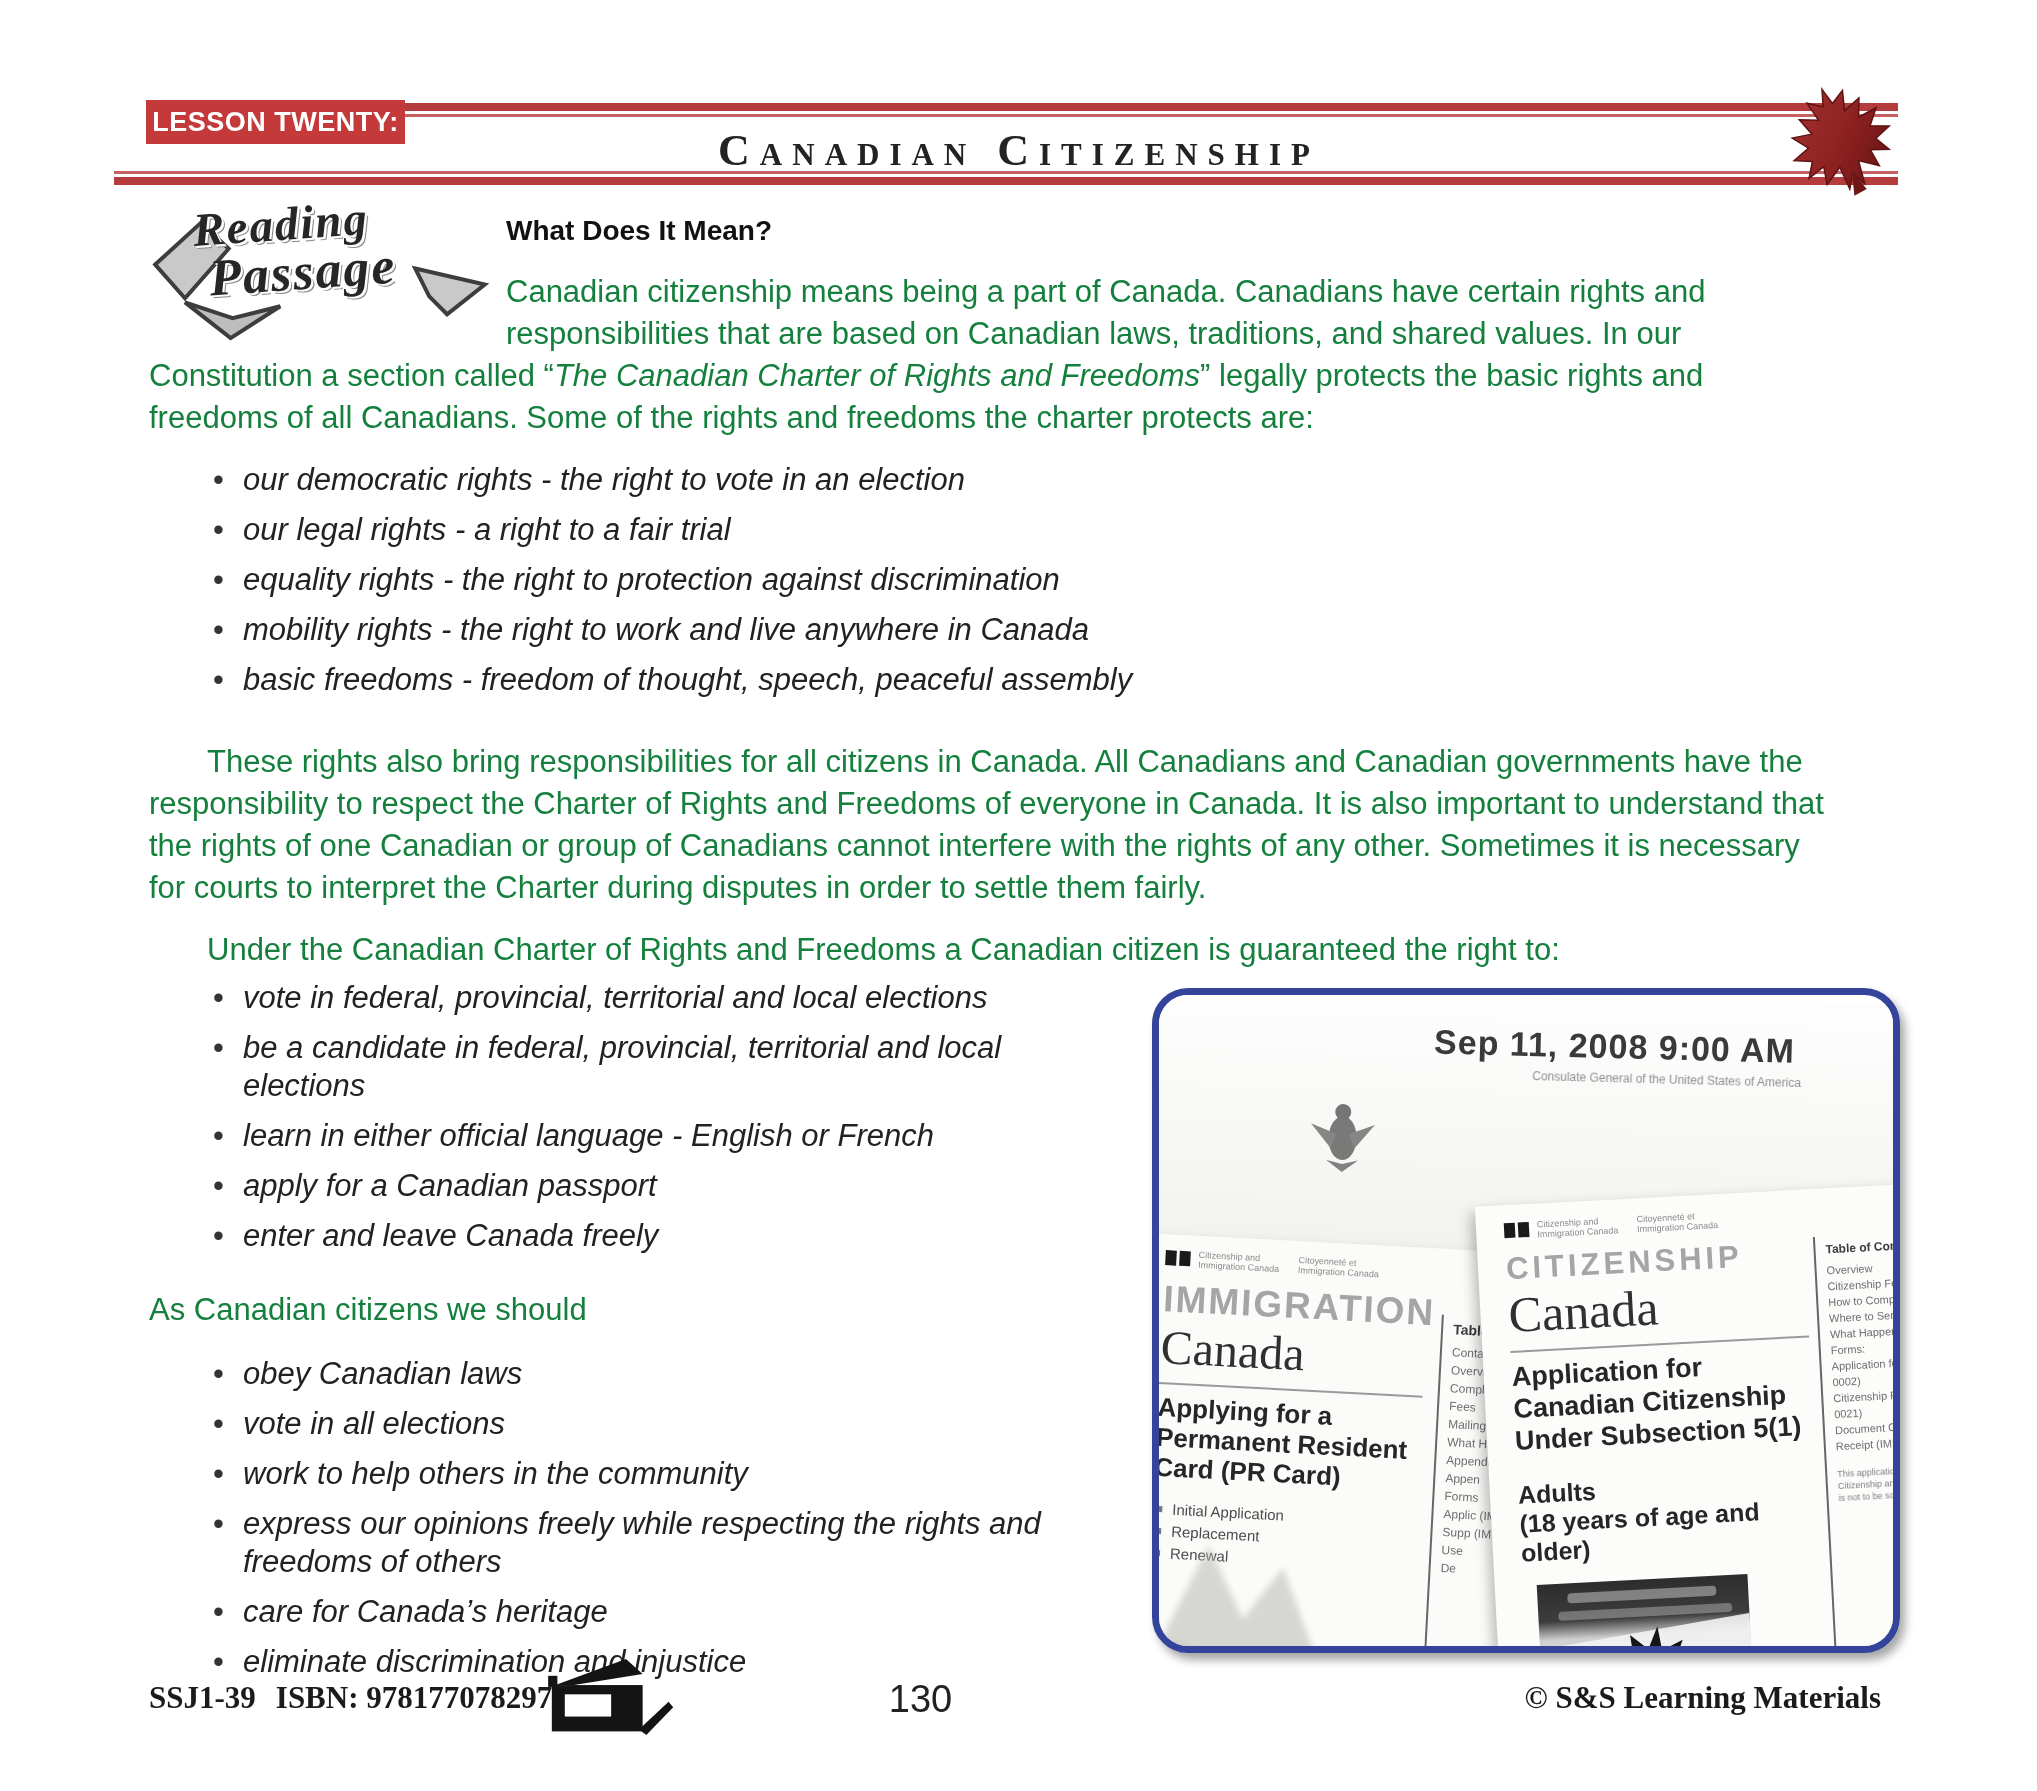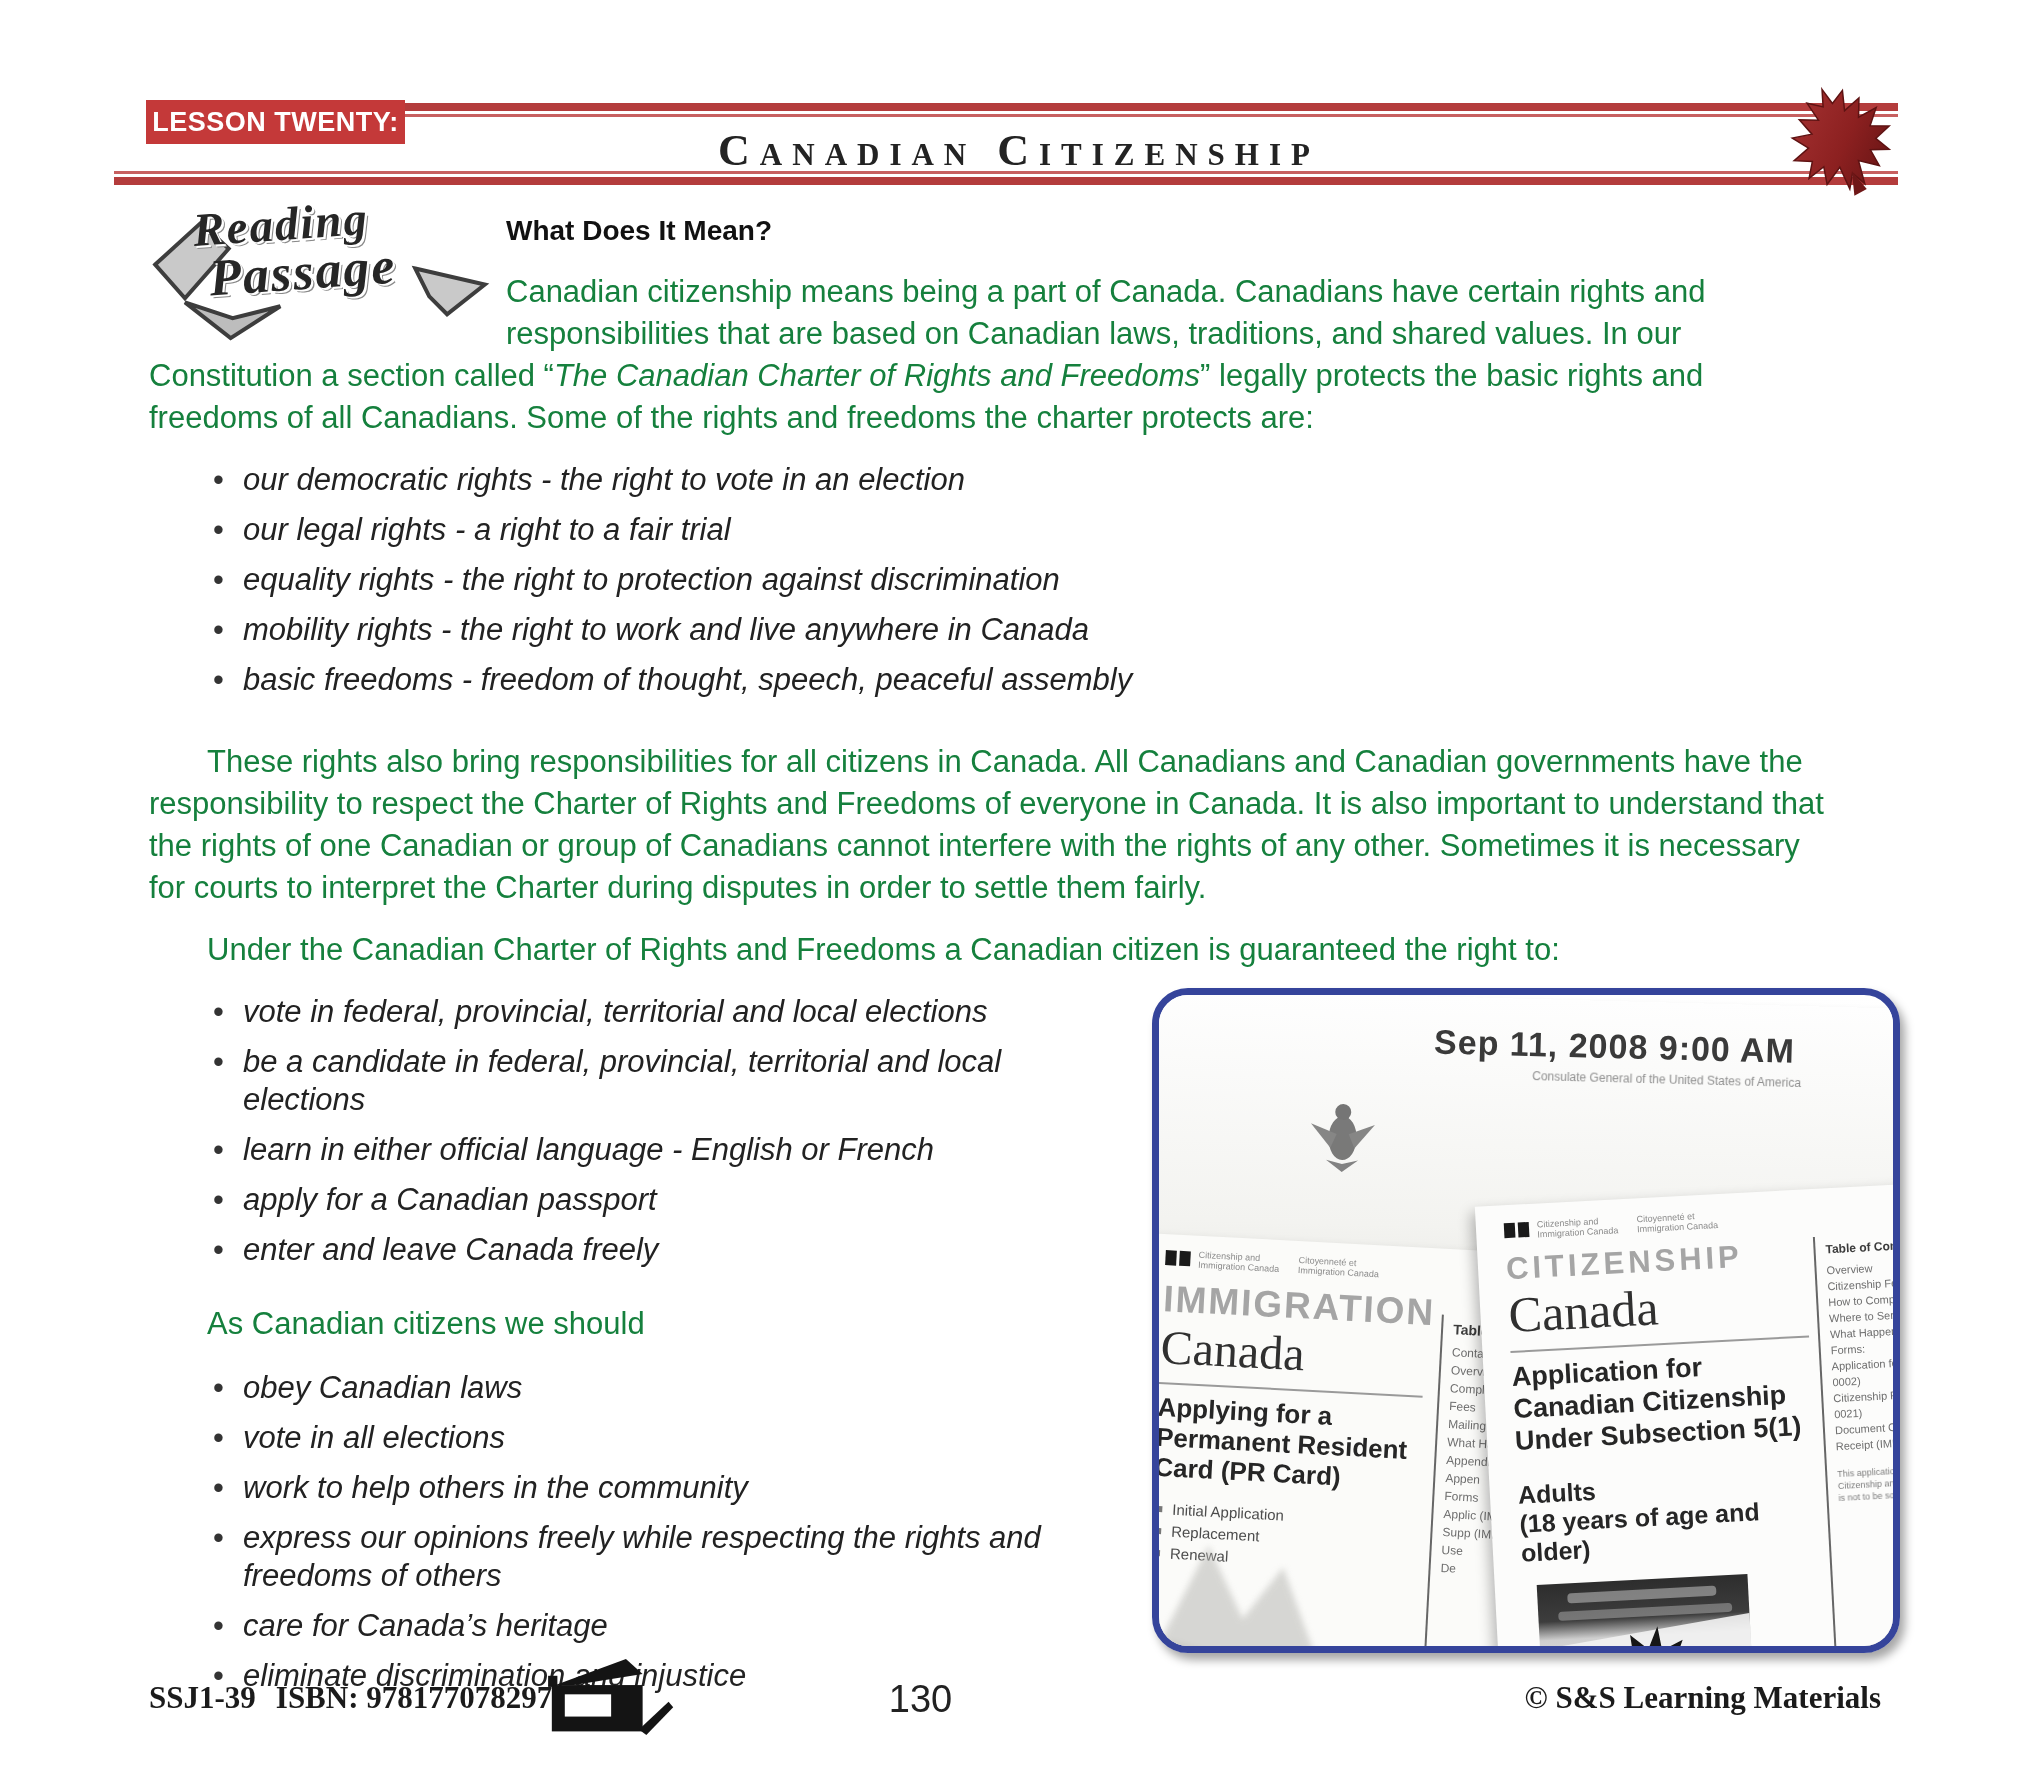--- a/index.html
+++ b/index.html
@@ -42,31 +42,31 @@
   .rp-line.l1 { left:44px; top:-4px; font-size:47px; letter-spacing:2px; }
   .rp-line.l2 { left:60px; top:44px; font-size:52px; letter-spacing:2px; }
 
   .heading { font-size:28px; line-height:44px; font-weight:bold; text-align:left; margin:6px 318px 18px 0; color:#111; }
 
   .para { color:#15803d; }
   .para .it { font-style:italic; }
   .mt-lg { margin-top:42px; }
   .mt-md { margin-top:20px; }
   .indent { text-indent:58px; }
-  .ml { margin-left:58px; }
+  .ml { }
   .para.ml { margin-top:34px; }
 
   .bullet-list { margin-left:58px; }
   .bullet-list > div {
     position:relative; padding-left:36px; font-style:italic; color:#222;
     line-height:38px; margin-bottom:12px; font-size:31px;
   }
   .bullet-list > div::before { content:"•"; position:absolute; left:6px; top:0; font-style:normal; color:#333; }
   .list1 { margin-top:22px; width:1254px; }
-  .list2 { margin-top:22px; width:896px; }
+  .list2 { margin-top:8px; width:896px; }
   .list3 { margin-top:24px; width:896px; }
 
   
   .photo-frame {
     position:absolute; left:1152px; top:988px; width:748px; height:665px;
     border:7px solid #35449b; border-radius:36px; overflow:hidden;
     background:linear-gradient(180deg,#ffffff 0%,#f2f2ef 45%,#dededa 80%,#cfcfcb 100%);
     box-shadow:5px 7px 10px rgba(0,0,0,0.35);
   }
   .paper { position:absolute; background:#fbfbf9; }

